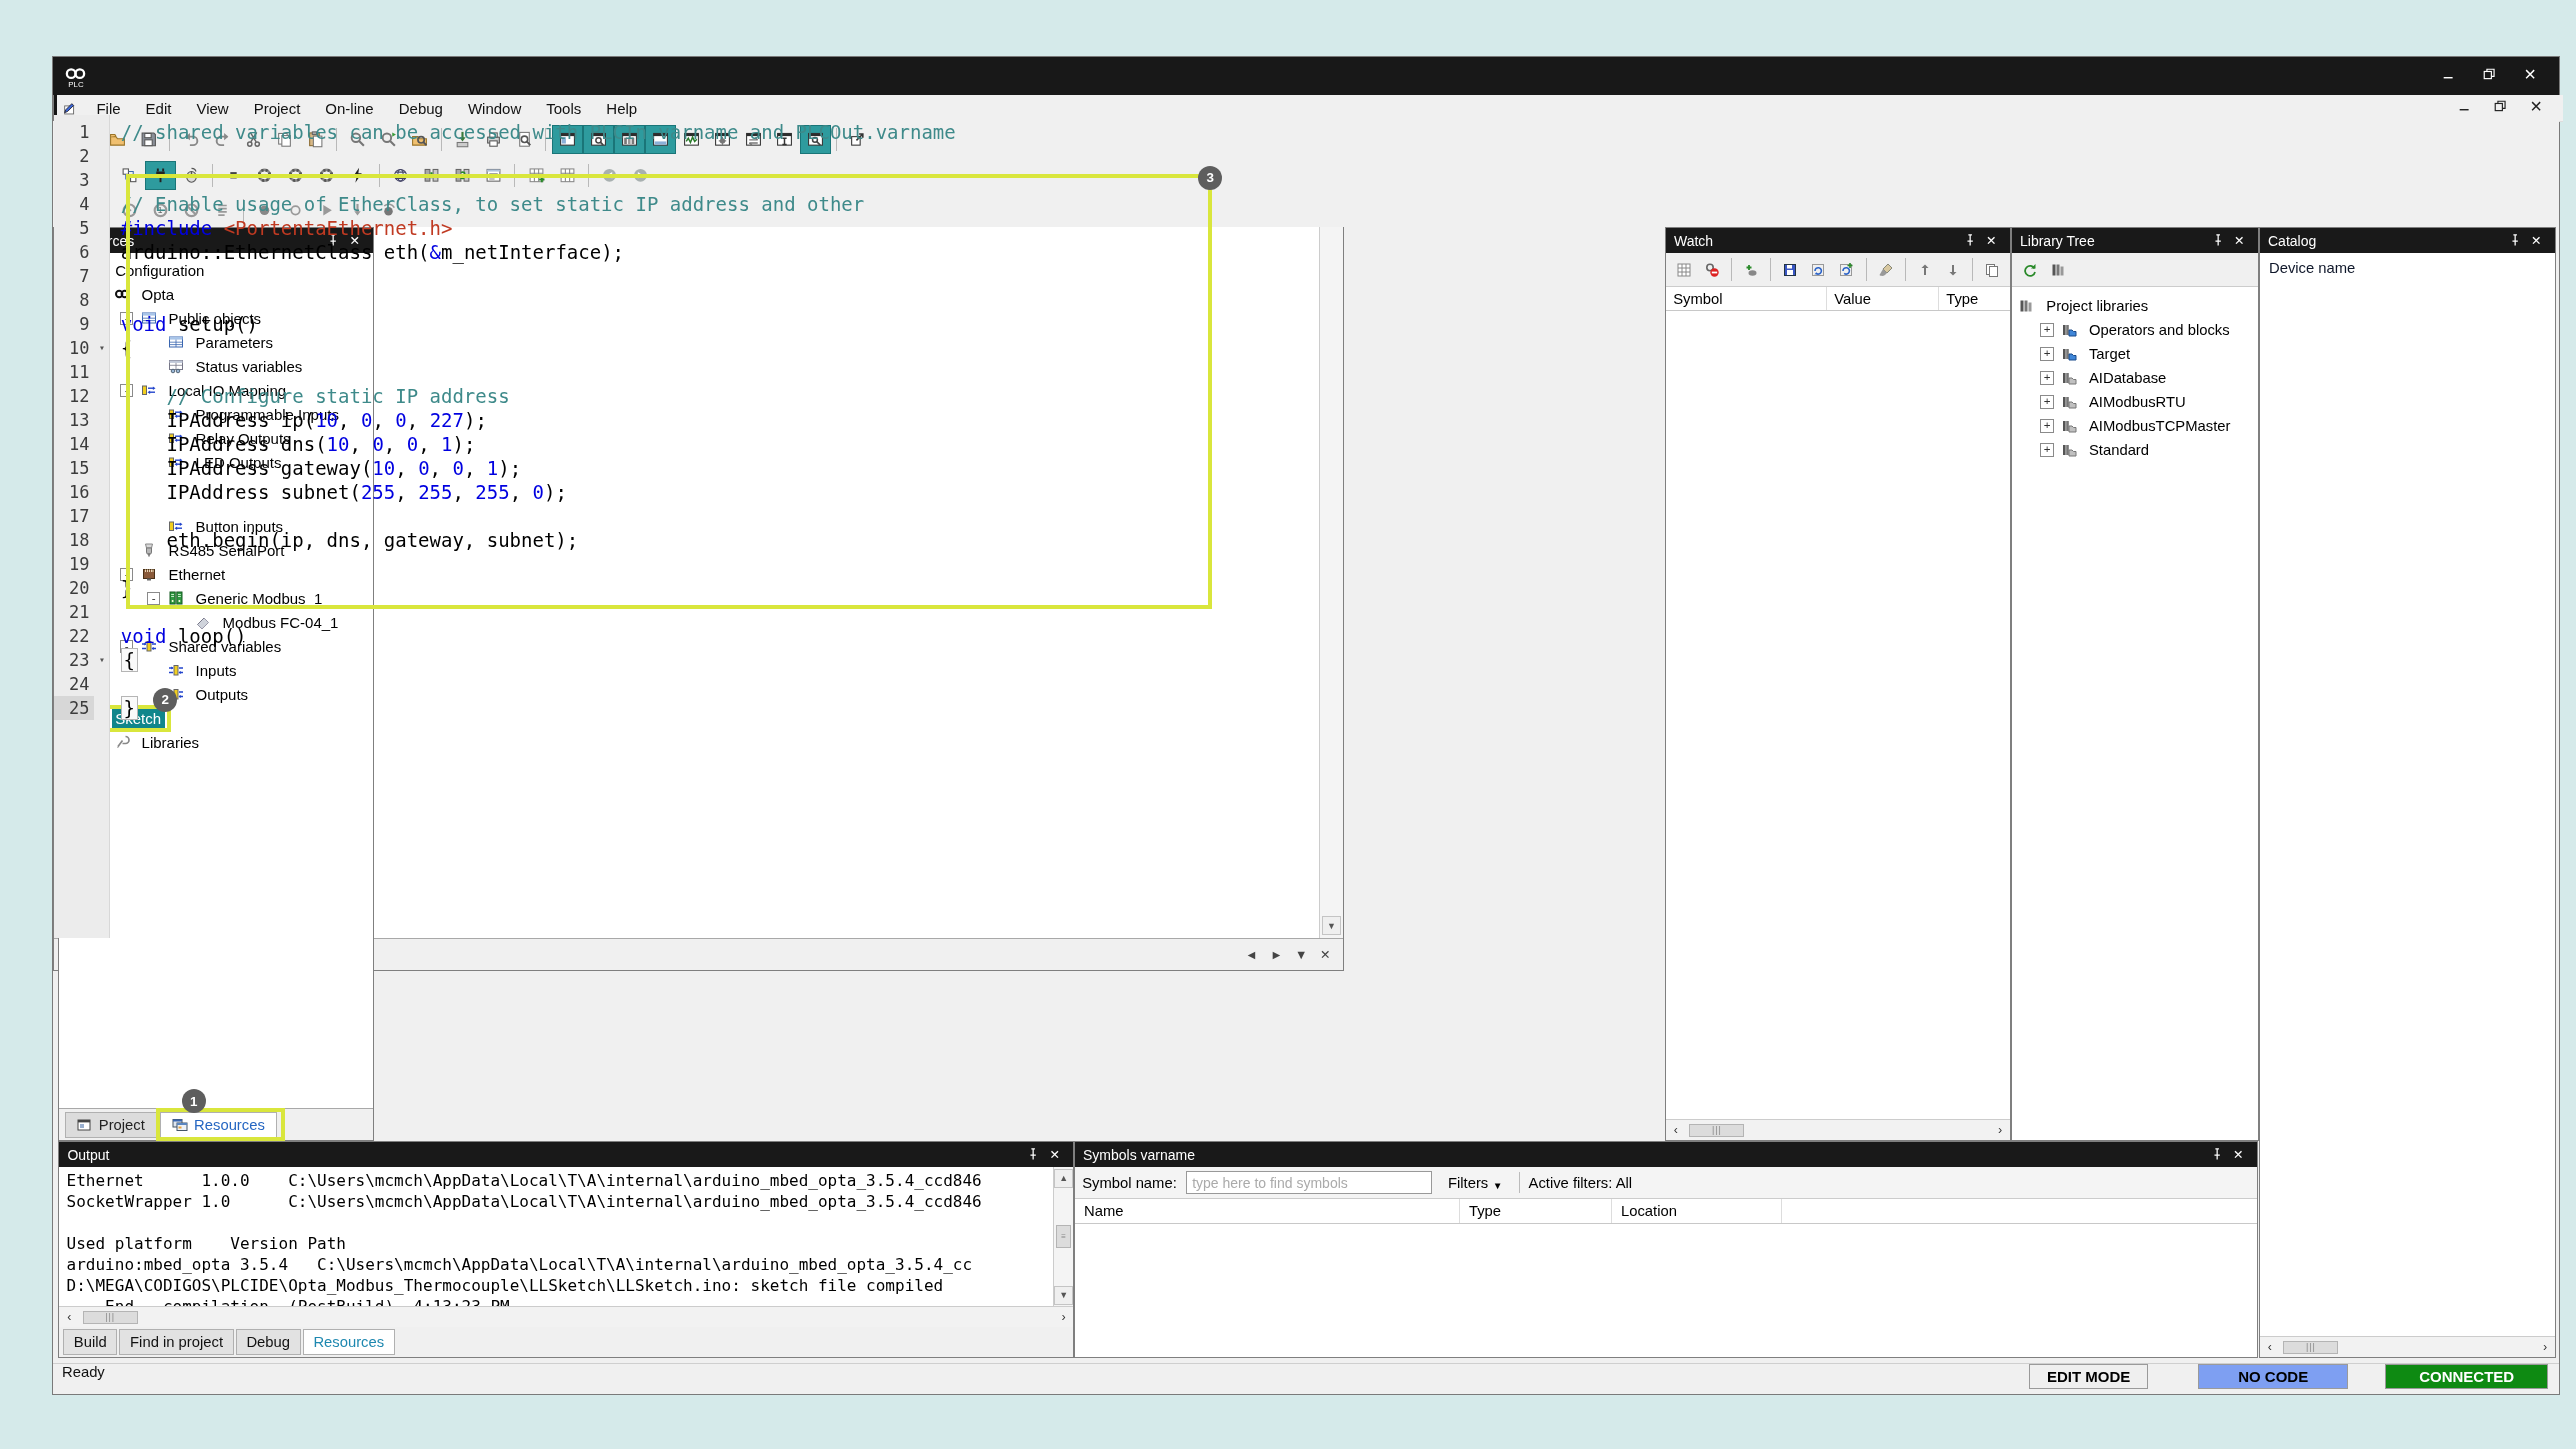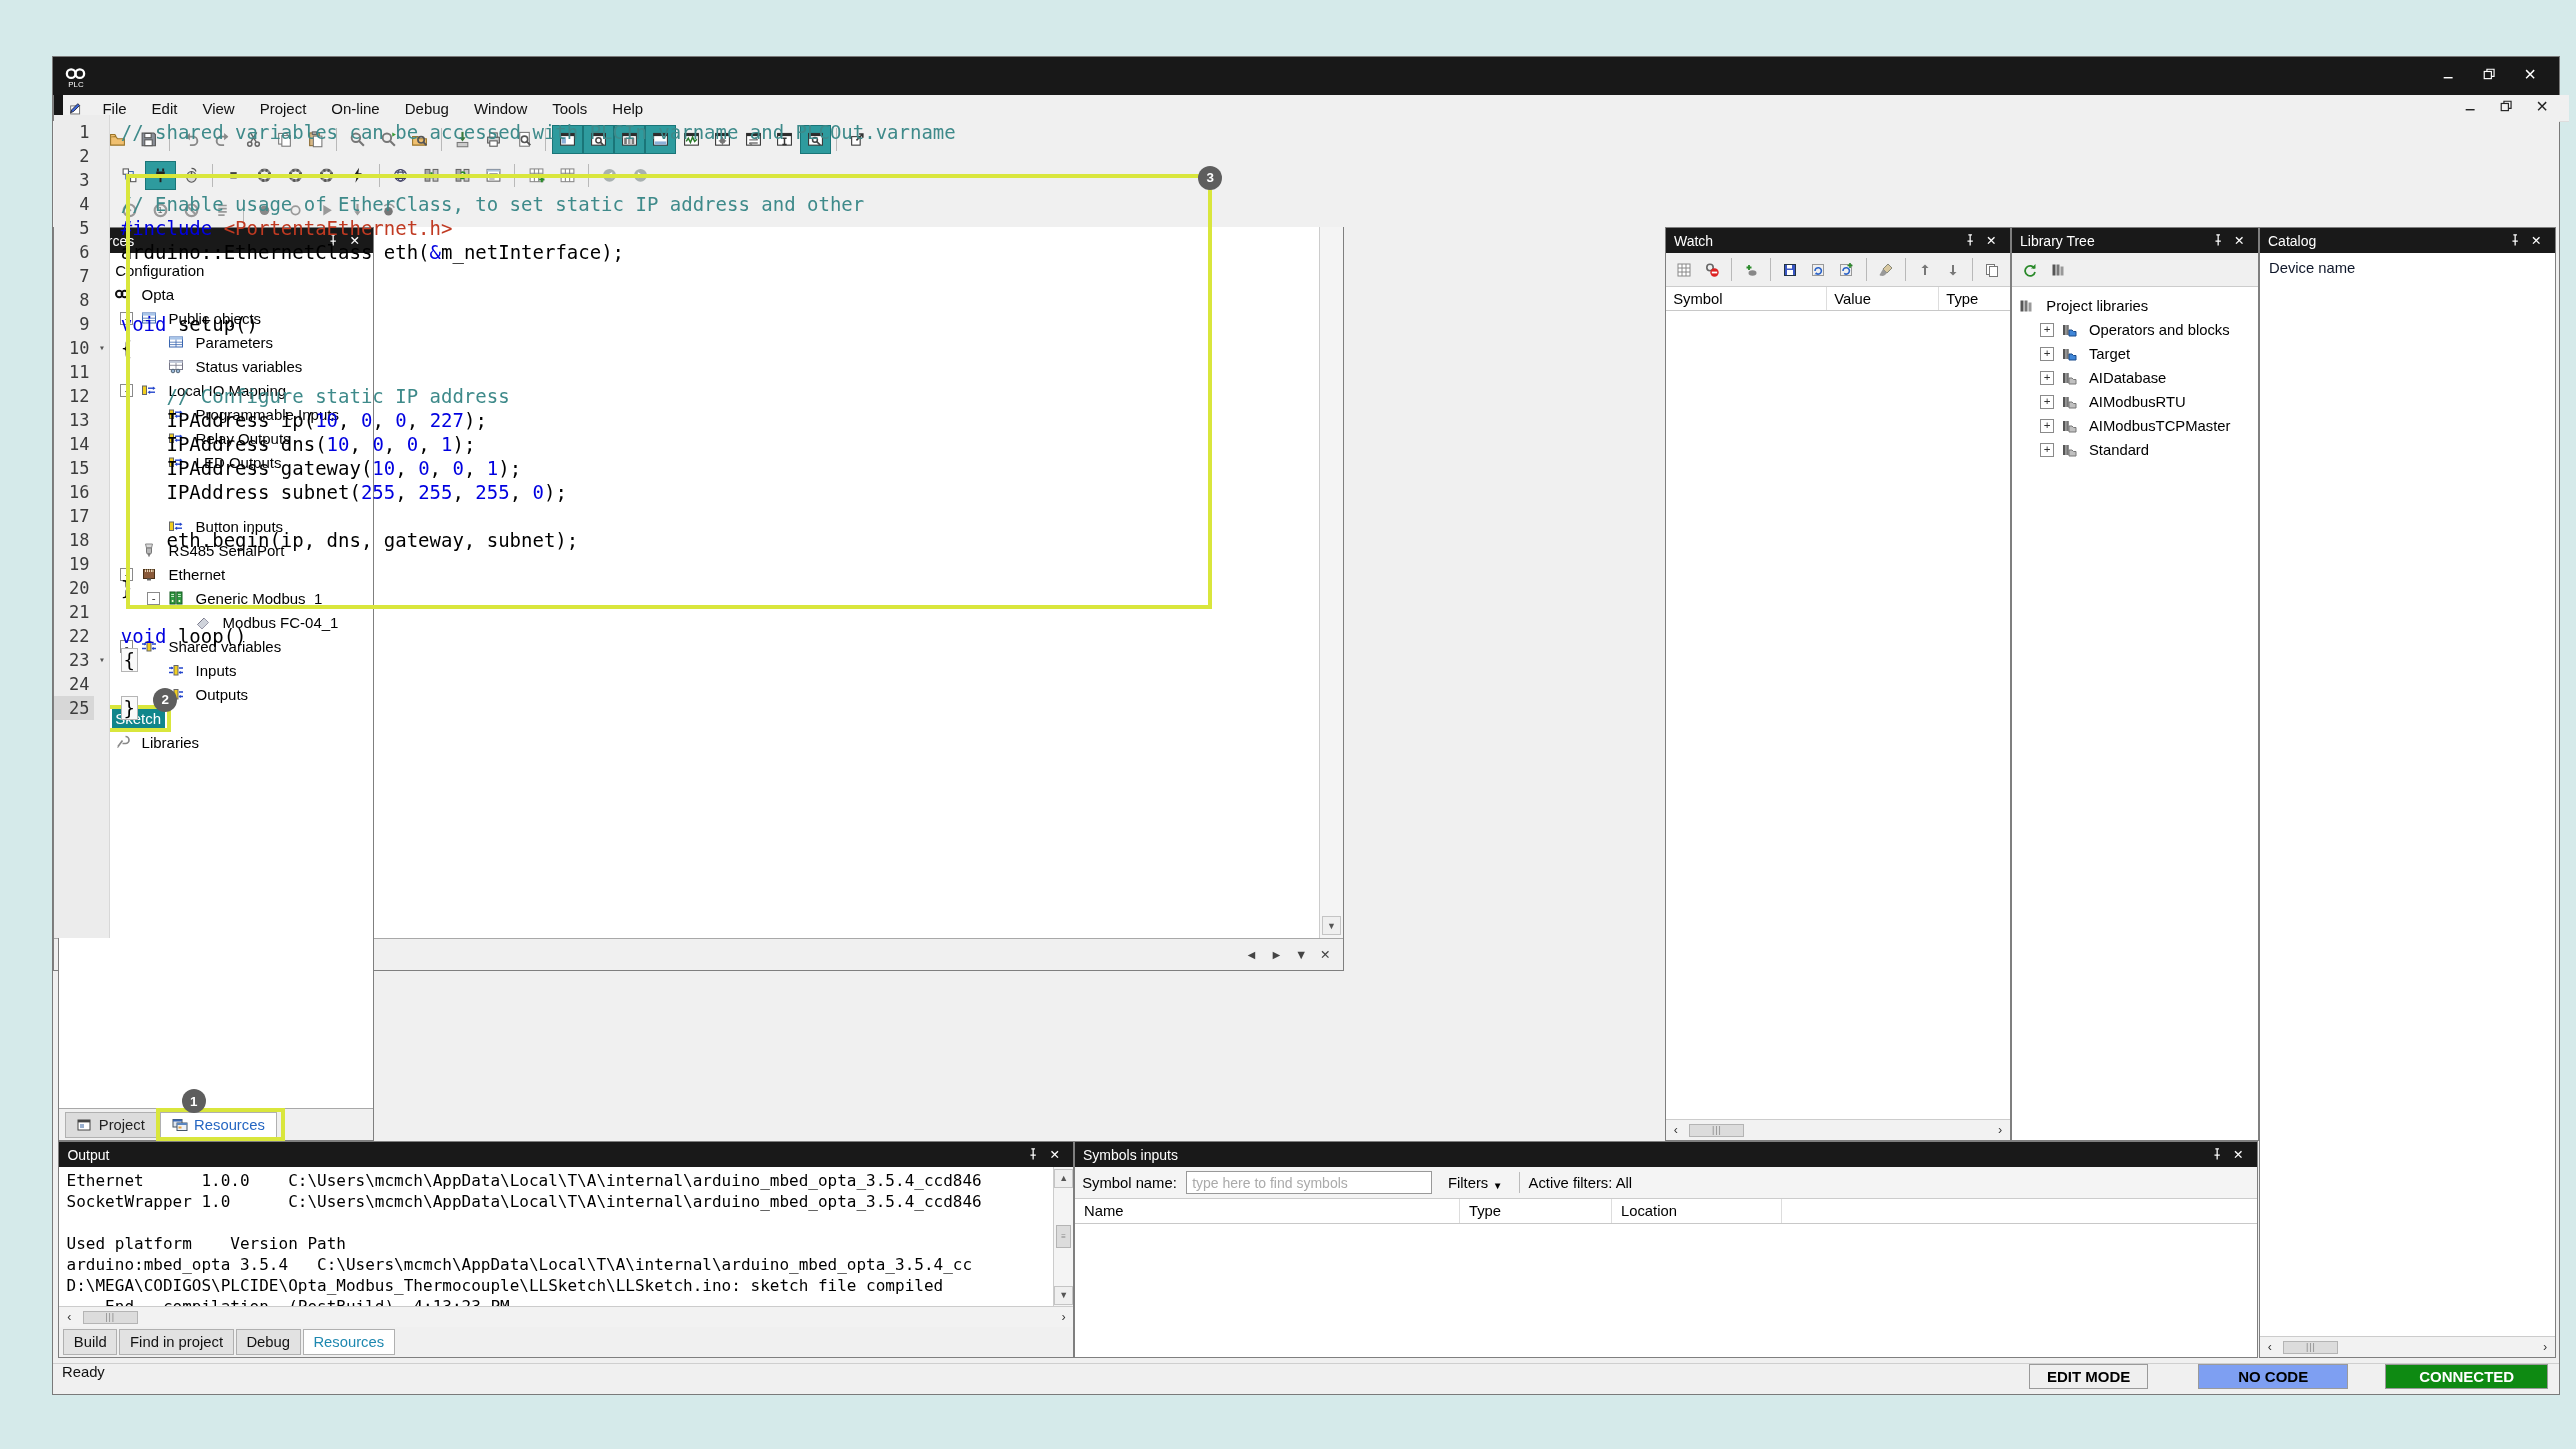--- a/index.html
+++ b/index.html
@@ -10,21 +10,21 @@
 
   
   #titlebar{position:absolute;left:0;top:0;width:100%;height:38px;background:var(--titlebar-black,#181818);
     color:#fff;display:flex;align-items:center;padding:0 9px}
   #plc-logo{width:27px;height:27px;display:flex;align-items:center;justify-content:center}
   #title-text{position:absolute;left:50%;transform:translateX(-50%);font-size:15px;white-space:nowrap}
   .win-controls{margin-left:auto;display:flex;gap:27px;padding-right:12.5px;color:#fff;font-size:15px}
   .win-controls span{cursor:default}
 
   
-  #menubar{position:absolute;left:10px;top:38px;width:100%;height:27px;display:flex;align-items:center;
+  #menubar{position:absolute;left:4px;top:38px;width:100%;height:27px;display:flex;align-items:center;
     background:#f0f0f0;border-bottom:0.9px solid #ddd;padding:0 5.4px}
   .menu-item{padding:0 12.5px;font-size:15px;height:100%;display:flex;align-items:center;color:#111}
   #menu-win-controls{margin-left:auto;display:flex;gap:21.5px;padding-right:14.3px;font-size:13.4px;color:#222}
 
   
   .toolbar{position:absolute;left:0;width:100%;display:flex;align-items:center;background:#f0f0f0;padding-left:5.4px}
   #tb1{top:64px;height:36px}#tb2{top:100px;height:36px}#tb3{top:136px;height:34px}
   .grip{width:5.4px;height:23px;margin:0 5.4px 0 1.8px;border-left:1.8px dotted #9a9a9a;border-right:1.8px dotted #9a9a9a}
   .tbtn{width:31px;height:29px;display:flex;align-items:center;justify-content:center;border:0.9px solid transparent;background:transparent}
   .tbtn svg{width:20.6px;height:20.6px}
@@ -1237,21 +1237,21 @@
     <div id="out-tabs">
         <span class="otab">Build</span>
         <span class="otab">Find in project</span>
         <span class="otab">Debug</span>
         <span class="otab active">Resources</span>
       </div>
   </div>
 
   <div class="panel" id="p-sym">
     <div class="ptitle">
-      <span>Symbols inputs</span>
+      <span>Symbols varname</span>
       <span class="sp"></span>
       <span class="picon">
           <svg viewBox="0 0 16 16" xmlns="http://www.w3.org/2000/svg" style="width: 14.3px; height: 14.3px;">
             <path d="M6 2h4M8 2v7M5 9h6M8 9v5" stroke="#fff" stroke-width="1.4"></path>
           </svg>
         </span>
       <span class="picon">✕</span>
     </div>
     <div id="sym-filter">
       <span>Symbol name:</span>

